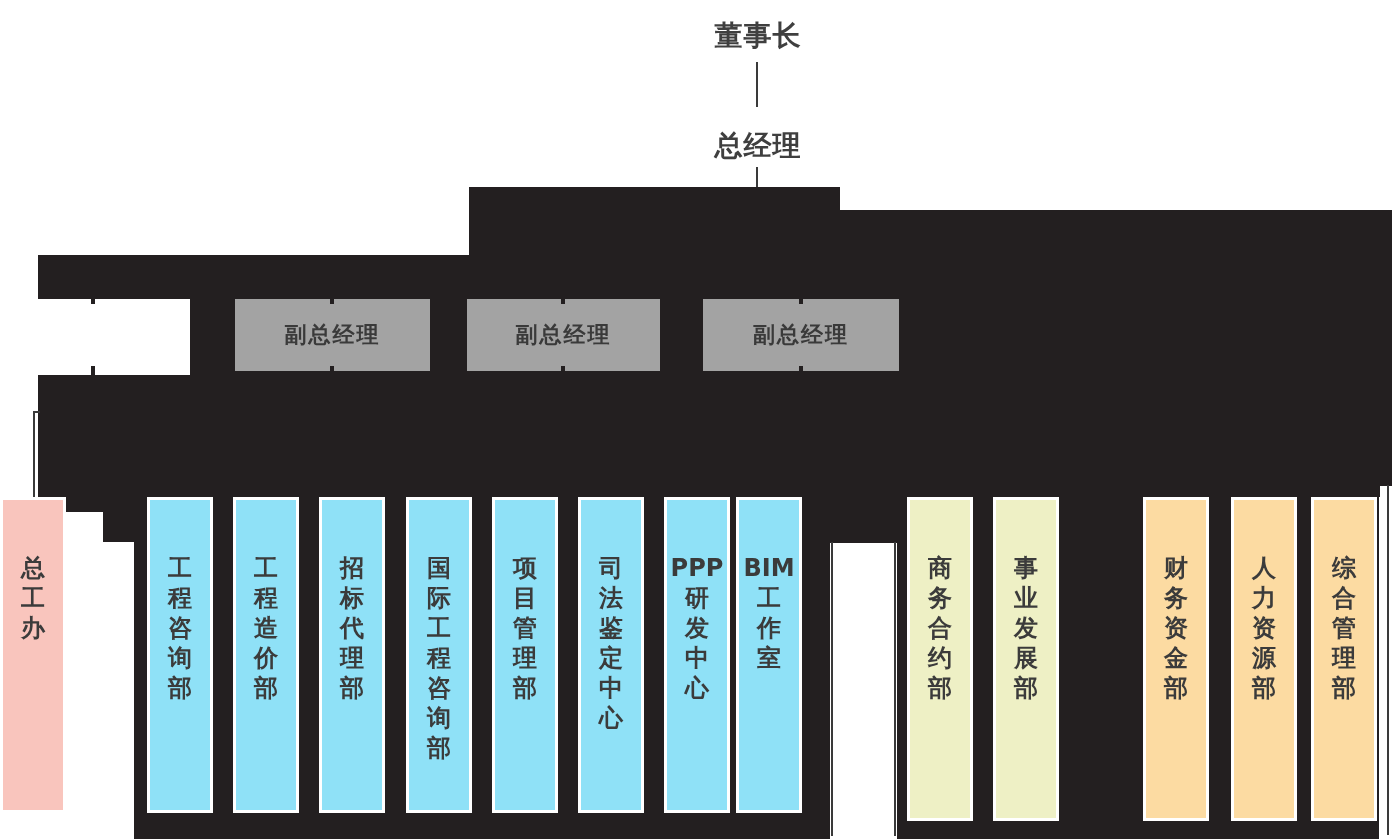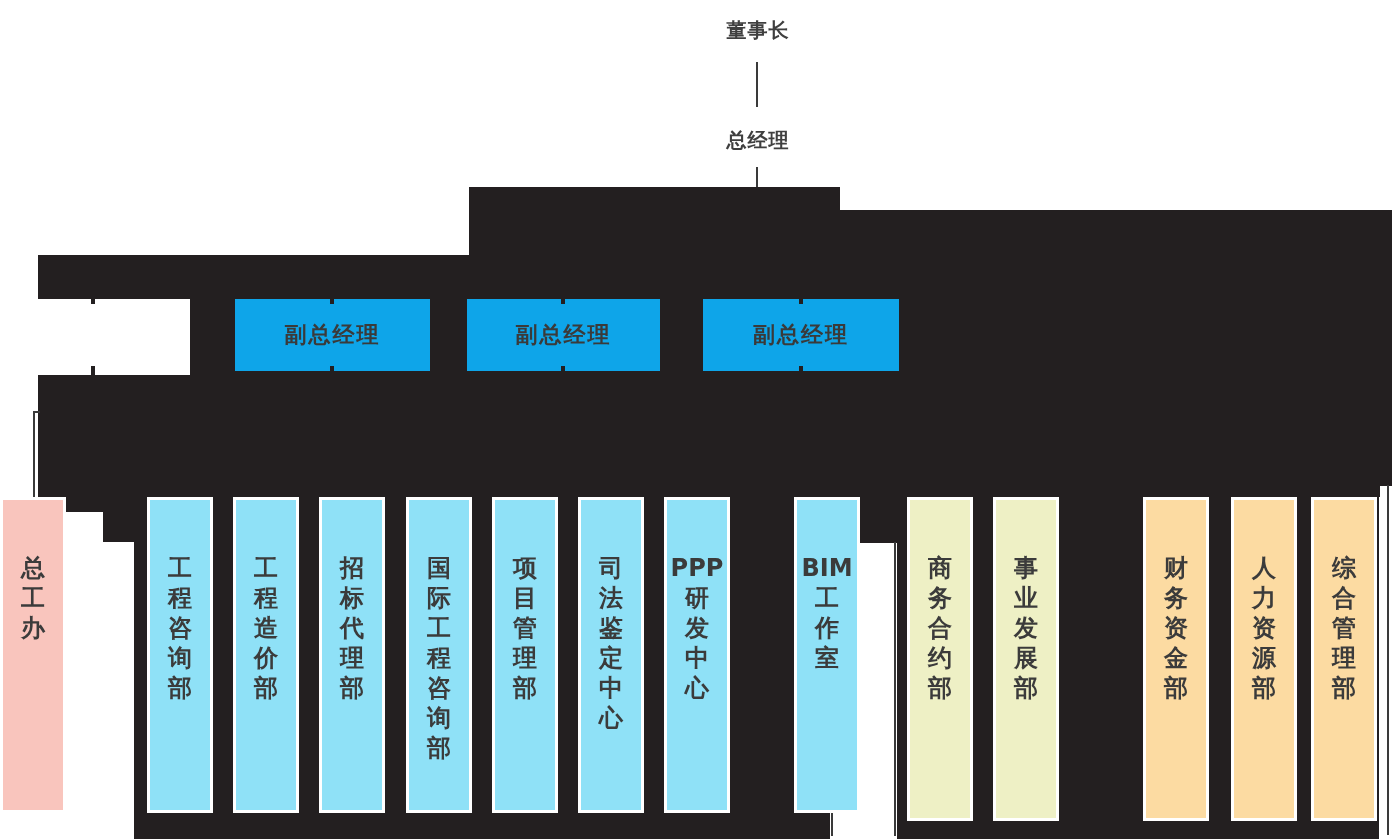--- a/index.html
+++ b/index.html
@@ -6,24 +6,24 @@
   #canvas{
     position:relative;width:1392px;height:839px;background:#ffffff;
     overflow:hidden;font-family:"DejaVu Sans","Liberation Sans",sans-serif;
   }
   .blk{position:absolute;background:#231f20;}
   .vline{position:absolute;width:2px;background:#3a3a3a;}
   .hline{position:absolute;height:2px;background:#3a3a3a;}
   .tick{position:absolute;width:4px;height:9px;background:#231f20;}
   .toplabel{
     position:absolute;left:688px;width:140px;text-align:center;
-    font-size:20px;font-weight:bold;color:#3f3f3f;letter-spacing:1px;
+    font-size:28px;font-weight:bold;color:#3f3f3f;letter-spacing:1px;
   }
   .wbox{
-    position:absolute;top:299px;height:72px;background:#0ea5e9;
+    position:absolute;top:299px;height:72px;background:#a3a3a3;
     color:#3a3a3a;font-weight:bold;font-size:22px;letter-spacing:2px;
     display:flex;align-items:center;justify-content:center;
   }
   .halo{position:absolute;left:0;top:299px;width:190px;height:76px;background:#ffffff;}
   .pinkfill{
     position:absolute;left:2px;top:303px;width:183px;height:64px;background:#f9c5bd;
     color:#3a3a3a;font-weight:bold;font-size:22px;letter-spacing:2px;
     display:flex;align-items:center;justify-content:center;
   }
   .col{
@@ -134,21 +134,21 @@
         <div class="ln">中</div>
         <div class="ln">心</div>
       </div>
       <div class="col col-cyan col-short" title="PPP研发中心" style="left: 664px;">
         <div class="ln">PPP</div>
         <div class="ln">研</div>
         <div class="ln">发</div>
         <div class="ln">中</div>
         <div class="ln">心</div>
       </div>
-      <div class="col col-cyan col-short" title="BIM工作室" style="left: 794px;">
+      <div class="col col-cyan col-short" title="BIM工作室" style="left: 736px;">
         <div class="ln">BIM</div>
         <div class="ln">工</div>
         <div class="ln">作</div>
         <div class="ln">室</div>
       </div>
       <div class="col col-lime col-tall" title="商务合约部" style="left: 907px;">
         <div class="ln">商</div>
         <div class="ln">务</div>
         <div class="ln">合</div>
         <div class="ln">约</div>

